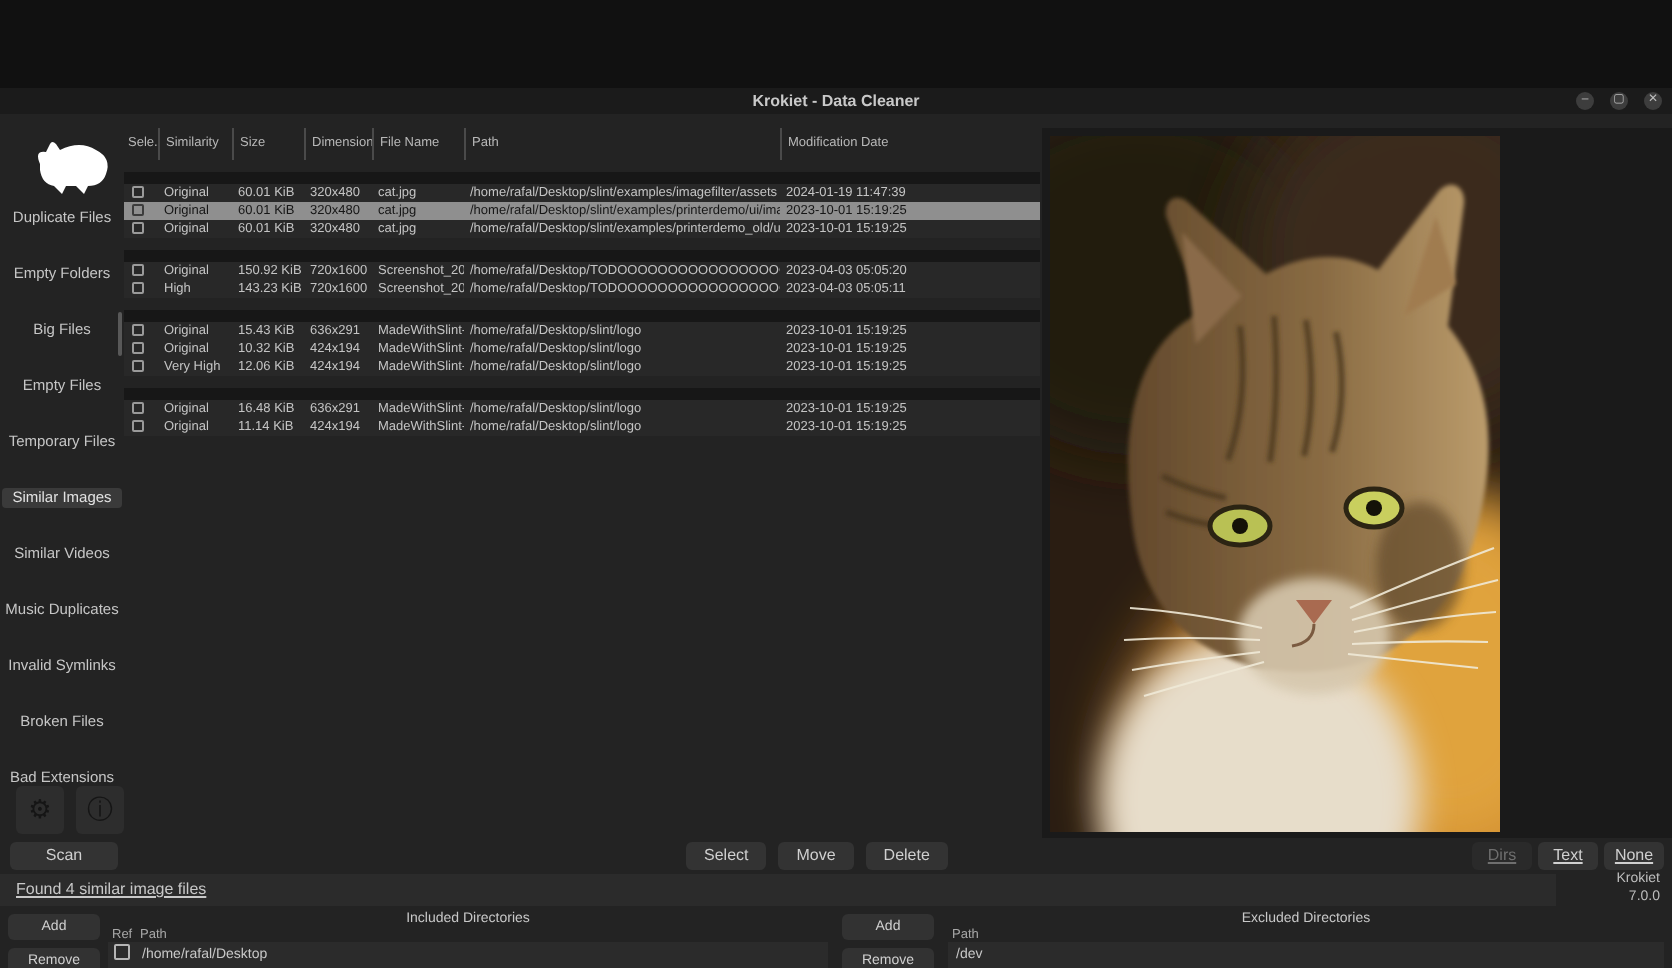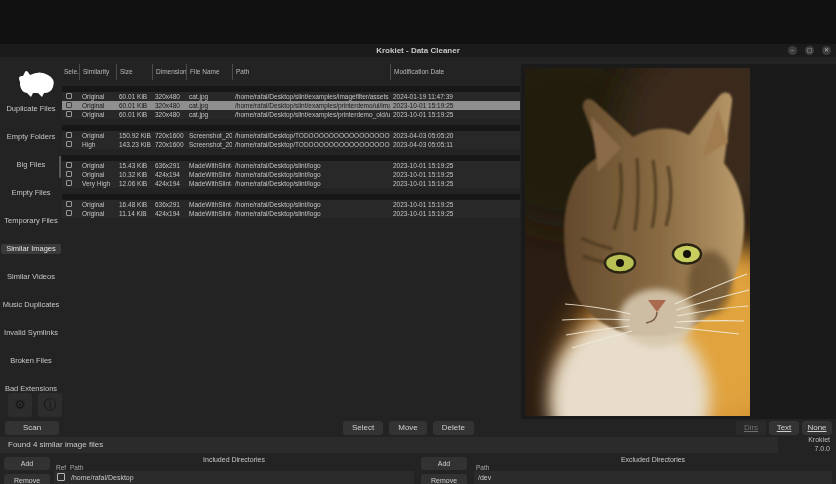--- a/index.html
+++ b/index.html
@@ -45,21 +45,21 @@
   .btn{background:#333333;color:#d0d0d0;border-radius:3px;font-size:8px;height:14px;line-height:14px;
     padding:0 9px;text-align:center;white-space:nowrap;}
   .btn.dim{color:#6f6f6f;background:#2a2a2a;}
   #scan-btn{position:absolute;left:5px;top:377px;width:54px;padding:0;}
   .mid-actions{position:absolute;left:343px;top:377px;display:flex;gap:6px;}
   .panel-tabs{position:absolute;right:4px;top:377px;display:flex;gap:3px;}
   .panel-tabs .btn{width:30px;padding:0;text-decoration:underline;}
 
   
   .statusbar{position:absolute;left:0;top:393px;width:778px;height:16px;background:#2b2b2b;
-    font-size:8px;line-height:16px;color:#c8c8c8;padding-left:8px;}
+    font-size:8px;line-height:16px;color:#c8c8c8;padding-left:8px;text-decoration:underline;}
   .version{position:absolute;right:6px;top:391px;text-align:right;font-size:7px;line-height:9px;color:#bdbdbd;}
 
   
   .dirs{position:absolute;left:0;top:410px;width:836px;height:74px;font-size:7px;}
   .dir-btn{position:absolute;width:46px;height:13px;line-height:13px;background:#323232;color:#d0d0d0;
     border-radius:3px;text-align:center;font-size:7px;}
   .dir-title{position:absolute;top:1px;height:10px;line-height:10px;text-align:center;color:#c8c8c8;font-size:7px;}
   .dir-colhead{position:absolute;top:9px;height:9px;line-height:9px;color:#a8a8a8;font-size:6.5px;}
   .dir-row{position:absolute;height:13px;line-height:13px;color:#c8c8c8;overflow:hidden;white-space:nowrap;}
   .dir-row .cb2{display:inline-block;width:8px;height:8px;border:1px solid #b5b5b5;border-radius:1px;

